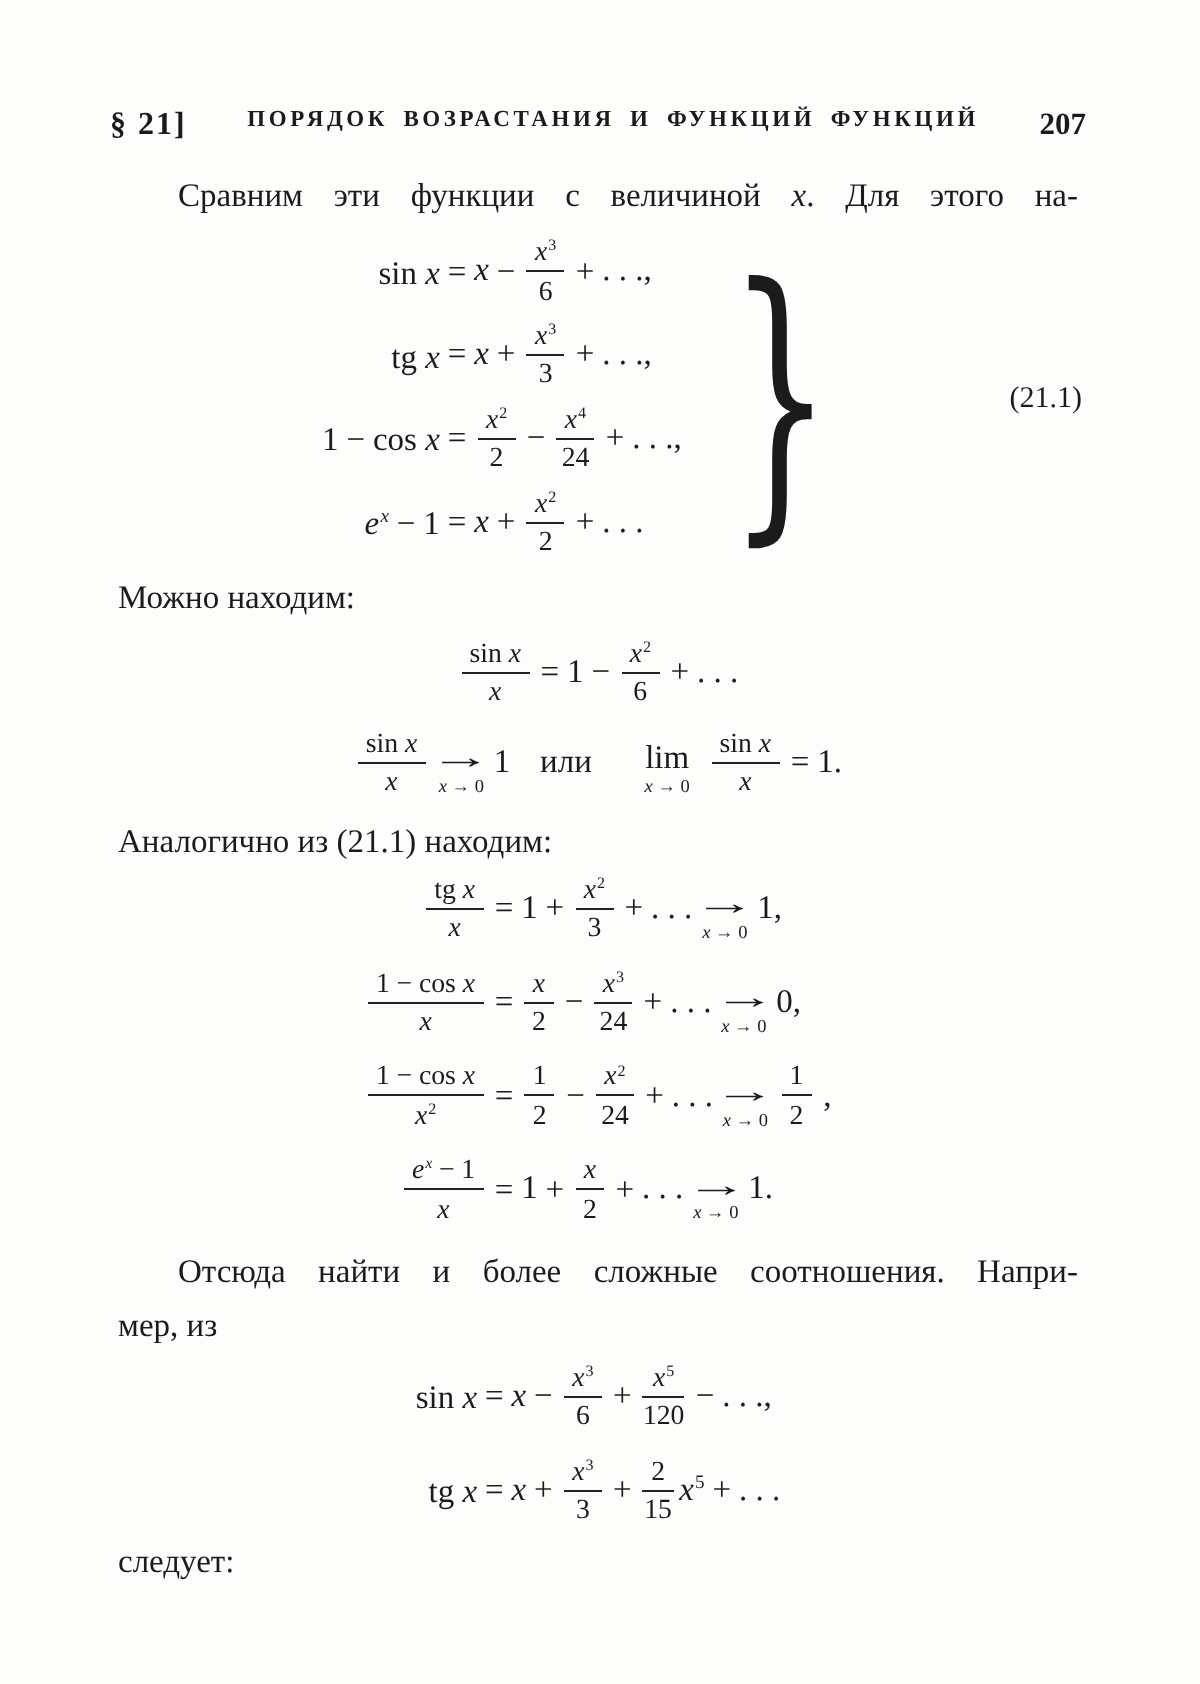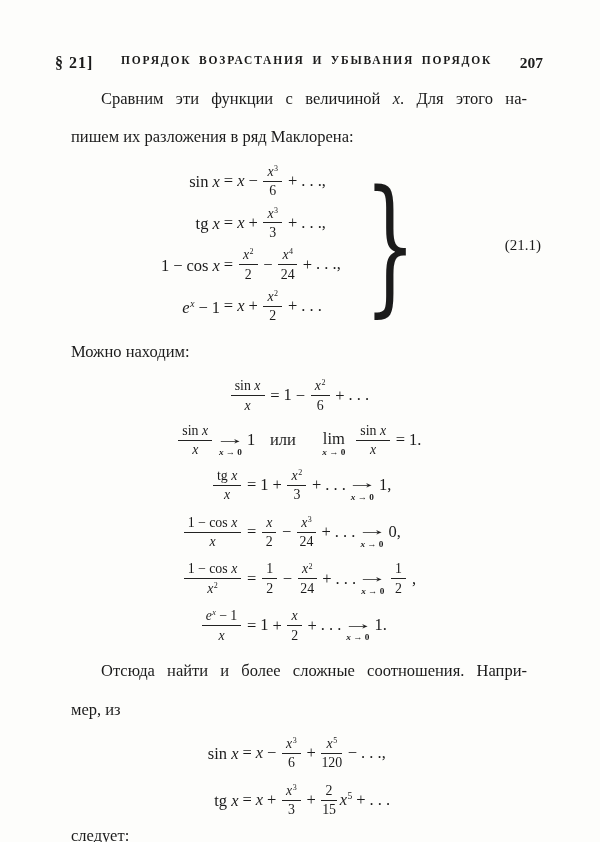--- a/index.html
+++ b/index.html
@@ -8,35 +8,35 @@
     background:#fdfdfb;color:#1b1b1b;
     font-family:"Liberation Serif","DejaVu Serif",serif;
   }
   .page{padding:54px 57px 0 55px;}
   
   .header{display:flex;align-items:flex-start;margin-bottom:15px;}
   .sec{font-weight:bold;font-size:16px;letter-spacing:1px;white-space:nowrap;}
   .rtitle{flex:1;text-align:center;font-size:11.5px;font-weight:bold;letter-spacing:1.8px;word-spacing:3px;}
   .pnum{font-weight:bold;font-size:15.5px;}
   
-  .bodytext{font-size:16.5px;line-height:1.36;margin:16px;}
+  .bodytext{font-size:16.5px;line-height:1.36;margin:4px;}
   .jline{text-align:justify;text-align-last:justify;}
   .indent{text-indent:30px;}
   
   .mi{font-style:italic;}
   .mr{font-style:normal;}
   .mo{margin:0 0.24em;}
   .ms{font-size:0.58em;vertical-align:0.62em;margin-left:0.06em;}
   .gap{display:inline-block;}
   .frac{display:inline-block;vertical-align:middle;text-align:center;font-size:0.84em;line-height:1.12;margin:0 0.12em;position:relative;top:-0.08em;}
   .frac .num{display:block;border-bottom:1.2px solid #222;padding:0 0.3em 0.1em;}
   .frac .den{display:block;padding-top:0.1em;}
   .under{display:inline-block;text-align:center;vertical-align:middle;margin:0 0.3em;line-height:1;position:relative;top:0.15em;}
   .under .ub{display:block;line-height:1;}
-  .under .uu{display:block;font-size:0.56em;line-height:1;margin-top:0.12em;font-weight:bold;}
+  .under .uu{display:block;font-size:0.56em;line-height:1;margin-top:0.12em;}
   .arrow{display:inline-block;transform:scaleX(1.9);font-size:1em;line-height:1;}
   
   .eqctr{text-align:center;font-size:16.5px;}
   .eqline{margin:10px 0;}
   .eqgrid{display:inline-grid;grid-template-columns:max-content max-content;align-items:center;text-align:left;}
   .glhs{justify-self:end;text-align:right;}
   .grhs{text-align:left;}
   .g211{row-gap:7px;}
   .g4{row-gap:12px;}
   .gser{row-gap:12px;}
@@ -48,26 +48,25 @@
   .mser{margin:8px 0 6px;}
   .p-before-eq{margin-top:4px;}
 </style>
 </head>
 <body>
 
 <div class="page">
 
   <div class="header">
     <span class="sec">§ 21]</span>
-    <span class="rtitle">ПОРЯДОК ВОЗРАСТАНИЯ И УБЫВАНИЯ ПОРЯДОК</span>
+    <span class="rtitle">ПОРЯДОК ВОЗРАСТАНИЯ И ФУНКЦИЙ ФУНКЦИЙ</span>
     <span class="pnum">207</span>
   </div>
 
   <p class="bodytext jline indent"><span class="mr">Сравним эти функции с величиной </span><span class="mi">x</span><span class="mr">. Для этого на-</span></p>
-  <p class="bodytext">пишем их разложения в ряд Маклорена:</p>
 
   <div class="eqwrap">
     <div class="eqgrid g211">
       <span class="glhs"><span class="mr">sin </span><span class="mi">x</span></span>
         <span class="grhs"><span class="mo">=</span><span class="mi">x</span><span class="mo">−</span><span class="frac"><span class="num"><span class="mi">x</span><span class="ms">3</span></span><span class="den"><span class="mr">6</span></span></span><span class="mo">+</span><span class="mr">. . .,</span></span>
       <span class="glhs"><span class="mr">tg </span><span class="mi">x</span></span>
         <span class="grhs"><span class="mo">=</span><span class="mi">x</span><span class="mo">+</span><span class="frac"><span class="num"><span class="mi">x</span><span class="ms">3</span></span><span class="den"><span class="mr">3</span></span></span><span class="mo">+</span><span class="mr">. . .,</span></span>
       <span class="glhs"><span class="mr">1</span><span class="mo">−</span><span class="mr">cos </span><span class="mi">x</span></span>
         <span class="grhs"><span class="mo">=</span><span class="frac"><span class="num"><span class="mi">x</span><span class="ms">2</span></span><span class="den"><span class="mr">2</span></span></span><span class="mo">−</span><span class="frac"><span class="num"><span class="mi">x</span><span class="ms">4</span></span><span class="den"><span class="mr">24</span></span></span><span class="mo">+</span><span class="mr">. . .,</span></span>
       <span class="glhs"><span class="mi">e</span><span class="ms mi">x</span><span class="mo">−</span><span class="mr">1</span></span>
@@ -77,20 +76,21 @@
     <span class="eqlabel">(21.1)</span>
   </div>
 
   <p class="bodytext">Можно находим:</p>
 
   <div class="eqctr eqline"><span class="frac"><span class="num"><span class="mr">sin </span><span class="mi">x</span></span><span class="den"><span class="mi">x</span></span></span><span class="mo">=</span><span class="mr">1</span><span class="mo">−</span><span class="frac"><span class="num"><span class="mi">x</span><span class="ms">2</span></span><span class="den"><span class="mr">6</span></span></span><span class="mo">+</span><span class="mr">. . .</span></div>
 
 
   <div class="eqctr eqline"><span class="frac"><span class="num"><span class="mr">sin </span><span class="mi">x</span></span><span class="den"><span class="mi">x</span></span></span><span class="under"><span class="ub"><span class="arrow">→</span></span><span class="uu"><span class="mi">x</span><span class="mr"> → </span><span class="mr">0</span></span></span><span class="mr">1</span><span class="gap" style="width: 0.9em;"></span><span class="mr">или</span><span class="gap" style="width: 1.3em;"></span><span class="under"><span class="ub"><span class="mr">lim</span></span><span class="uu"><span class="mi">x</span><span class="mr"> → </span><span class="mr">0</span></span></span><span class="gap" style="width: 0.25em;"></span><span class="frac"><span class="num"><span class="mr">sin </span><span class="mi">x</span></span><span class="den"><span class="mi">x</span></span></span><span class="mo">=</span><span class="mr">1.</span></div>
 
+  <p class="bodytext p-before-eq">Аналогично из (21.1) находим:</p>
 
   <div class="eqctr m4">
     <div class="eqgrid g4">
       <span class="glhs"><span class="frac"><span class="num"><span class="mr">tg </span><span class="mi">x</span></span><span class="den"><span class="mi">x</span></span></span></span>
         <span class="grhs"><span class="mo">=</span><span class="mr">1</span><span class="mo">+</span><span class="frac"><span class="num"><span class="mi">x</span><span class="ms">2</span></span><span class="den"><span class="mr">3</span></span></span><span class="mo">+</span><span class="mr">. . .</span><span class="under"><span class="ub"><span class="arrow">→</span></span><span class="uu"><span class="mi">x</span><span class="mr"> → </span><span class="mr">0</span></span></span><span class="mr">1,</span></span>
       <span class="glhs"><span class="frac"><span class="num"><span class="mr">1</span><span class="mo">−</span><span class="mr">cos </span><span class="mi">x</span></span><span class="den"><span class="mi">x</span></span></span></span>
         <span class="grhs"><span class="mo">=</span><span class="frac"><span class="num"><span class="mi">x</span></span><span class="den"><span class="mr">2</span></span></span><span class="mo">−</span><span class="frac"><span class="num"><span class="mi">x</span><span class="ms">3</span></span><span class="den"><span class="mr">24</span></span></span><span class="mo">+</span><span class="mr">. . .</span><span class="under"><span class="ub"><span class="arrow">→</span></span><span class="uu"><span class="mi">x</span><span class="mr"> → </span><span class="mr">0</span></span></span><span class="mr">0,</span></span>
       <span class="glhs"><span class="frac"><span class="num"><span class="mr">1</span><span class="mo">−</span><span class="mr">cos </span><span class="mi">x</span></span><span class="den"><span class="mi">x</span><span class="ms">2</span></span></span></span>
         <span class="grhs"><span class="mo">=</span><span class="frac"><span class="num"><span class="mr">1</span></span><span class="den"><span class="mr">2</span></span></span><span class="mo">−</span><span class="frac"><span class="num"><span class="mi">x</span><span class="ms">2</span></span><span class="den"><span class="mr">24</span></span></span><span class="mo">+</span><span class="mr">. . .</span><span class="under"><span class="ub"><span class="arrow">→</span></span><span class="uu"><span class="mi">x</span><span class="mr"> → </span><span class="mr">0</span></span></span><span class="frac"><span class="num"><span class="mr">1</span></span><span class="den"><span class="mr">2</span></span></span><span class="mr"> ,</span></span>
       <span class="glhs"><span class="frac"><span class="num"><span class="mi">e</span><span class="ms mi">x</span><span class="mo">−</span><span class="mr">1</span></span><span class="den"><span class="mi">x</span></span></span></span>

